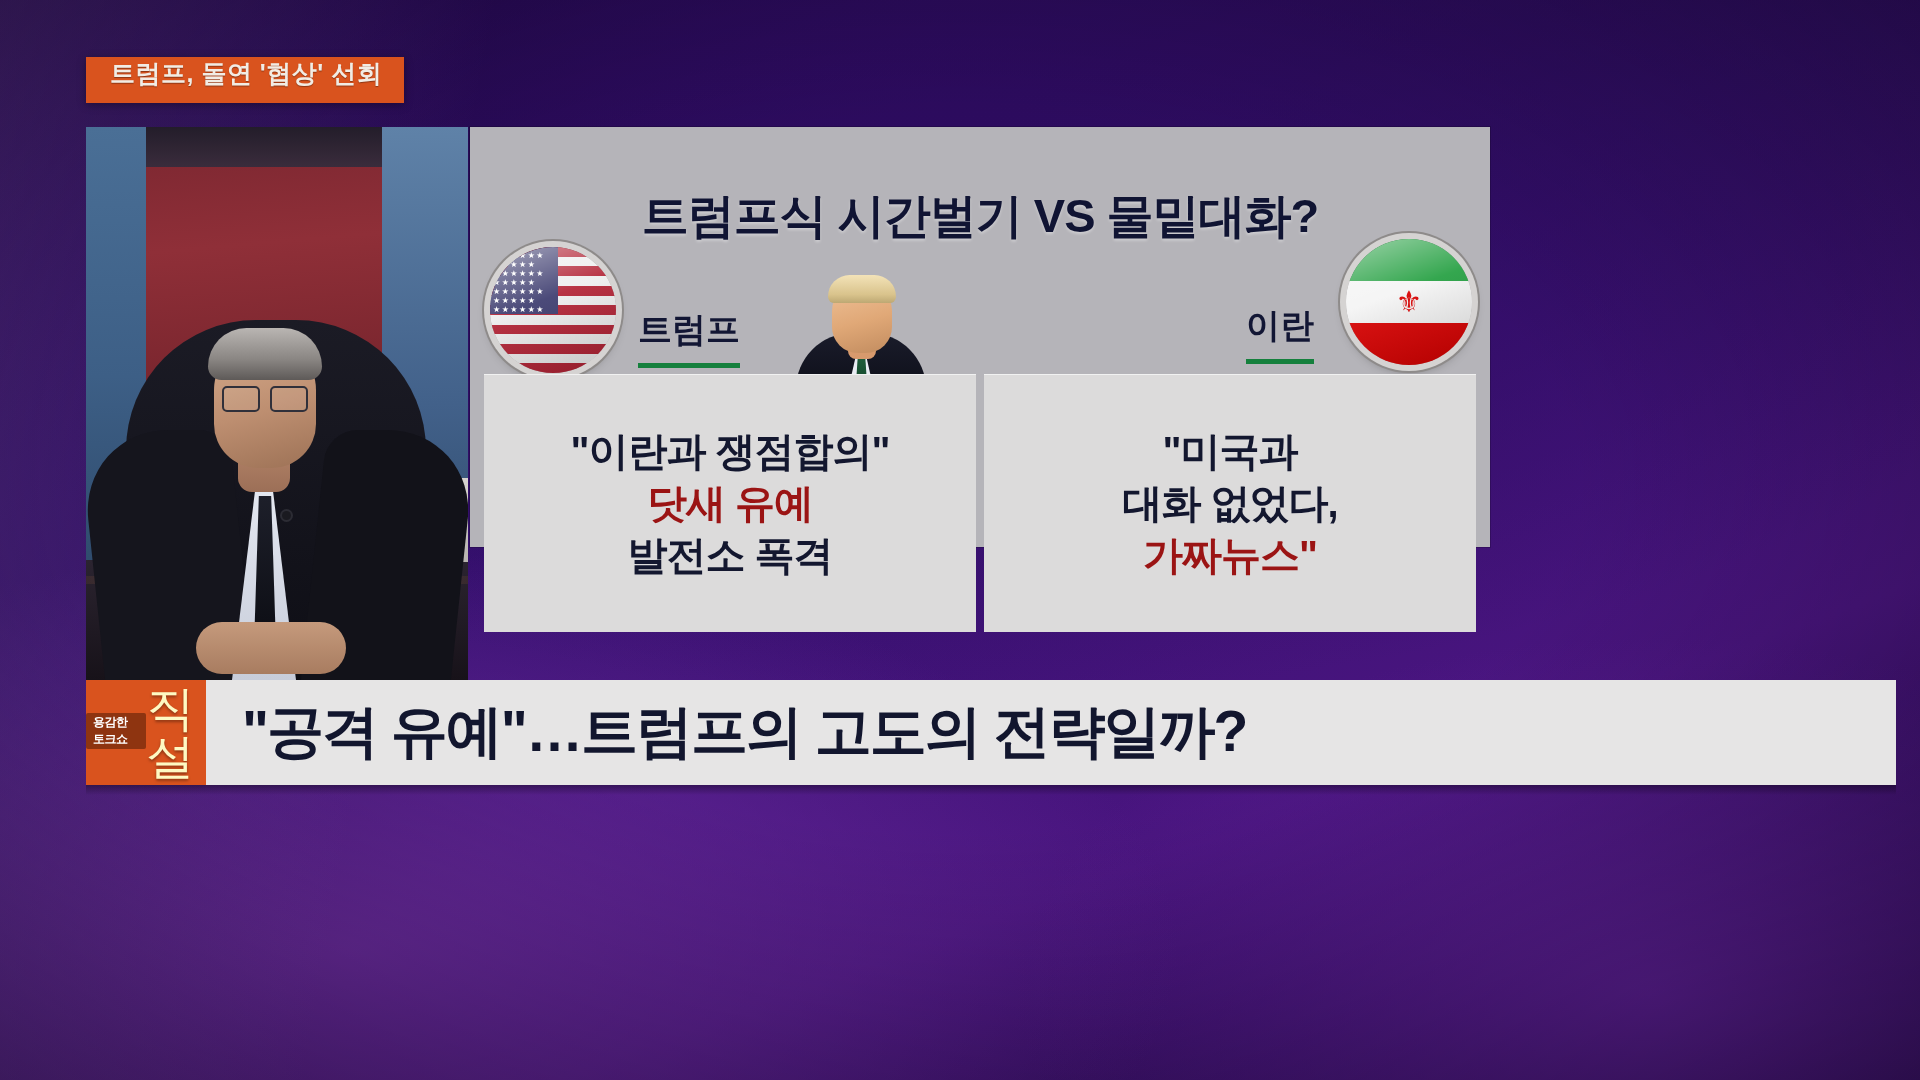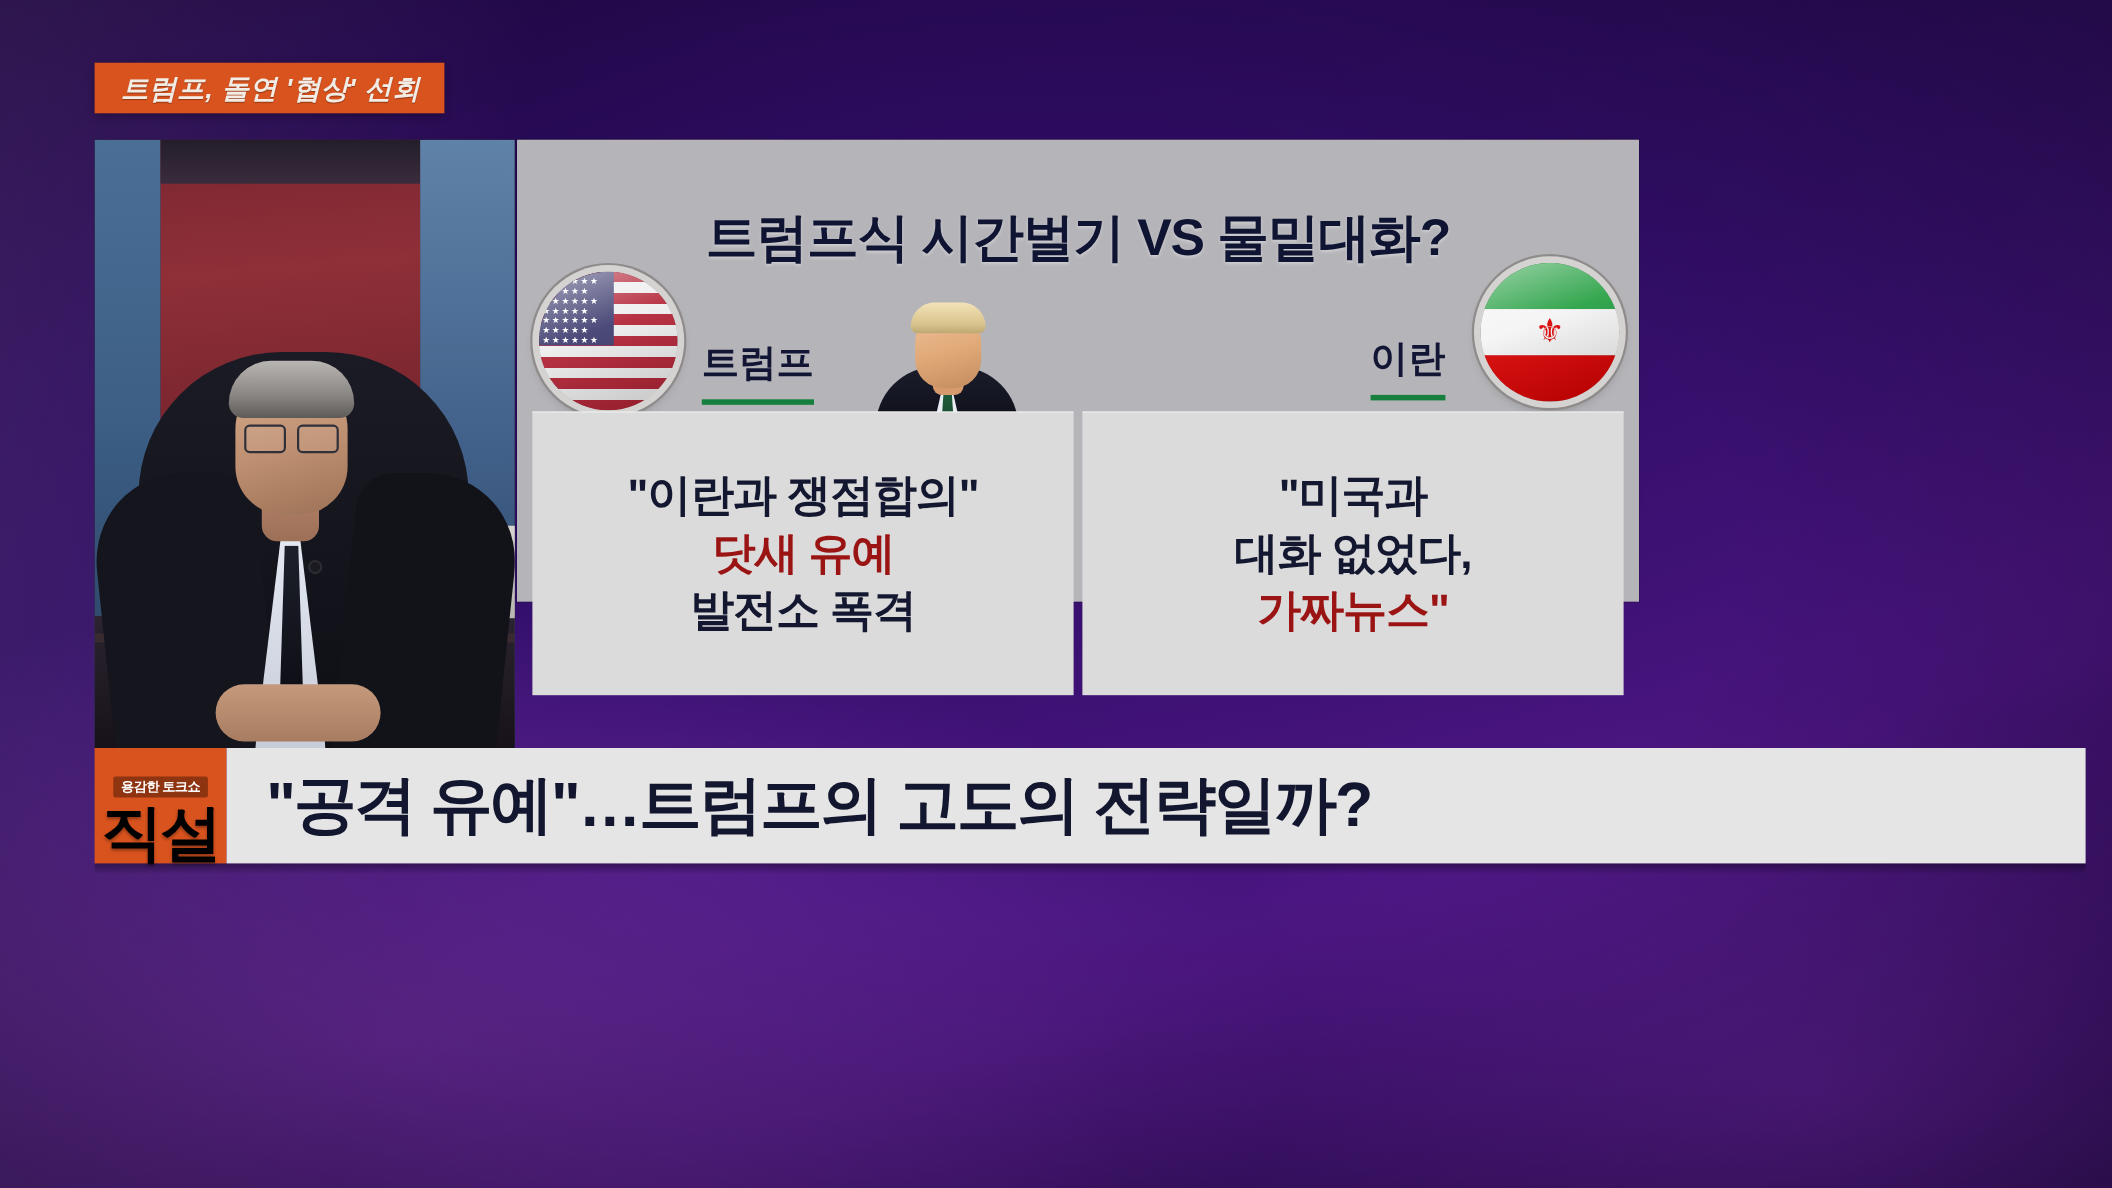--- a/index.html
+++ b/index.html
@@ -25,24 +25,23 @@
   }
   #bg-sheen{
     position:absolute; left:0; top:0; width:520px; height:1080px;
     background:linear-gradient(100deg, rgba(150,90,210,.30) 0%, rgba(80,30,140,0) 70%);
   }
 
   
   #headline-banner{
     position:absolute; left:86px; top:57px; height:46px;
     background:#d9531e;
-    display:flex; align-items:center;
+    display:flex; align-items:flex-start;
     padding:0 22px 0 24px;
     box-shadow:0 2px 8px rgba(0,0,0,.35);
-    font-style:italic;
   }
   #headline-banner span{
     color:#f2ece4; font-size:25px; font-weight:bold;
     letter-spacing:.5px; white-space:nowrap;
     text-shadow:0 1px 1px rgba(0,0,0,.35);
   }
 
   
   #studio{
     position:absolute; left:86px; top:127px;
@@ -190,29 +189,29 @@
   }
   .quote-line.hl{ color:#9b1414; }
 
   
   #ticker{
     position:absolute; left:86px; top:680px; width:1810px; height:105px;
     display:flex;
   }
   #ticker-logo{
     width:120px; height:105px; background:#d9531e;
-    display:flex; flex-direction:column; align-items:center; justify-content:flex-end;
+    display:flex; flex-direction:row; align-items:center; justify-content:flex-end;
     flex:none;
   }
   #ticker-logo .small{
     color:#fff; font-size:12px; font-weight:bold; letter-spacing:-.5px;
     background:#8e3410; padding:1px 7px; border-radius:2px; margin-bottom:4px;
   }
   #ticker-logo .big{
-    color:#000000; font-size:56px; font-weight:bold; letter-spacing:-2px; line-height:1;
+    color:#fef9c3; font-size:48px; font-weight:normal; letter-spacing:-2px; line-height:1;
     text-shadow:0 2px 3px rgba(0,0,0,.35);
   }
   #ticker-text{
     flex:1; background:#e6e5e5;
     display:flex; align-items:center; padding-left:36px;
   }
   #ticker-text span{
     font-size:57px; font-weight:bold; color:#12162e;
     letter-spacing:-2px; white-space:nowrap;
   }

